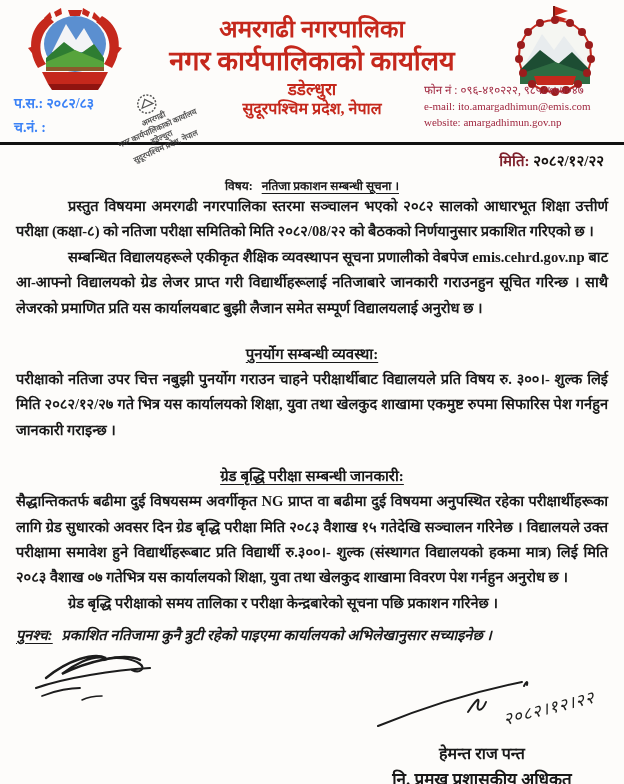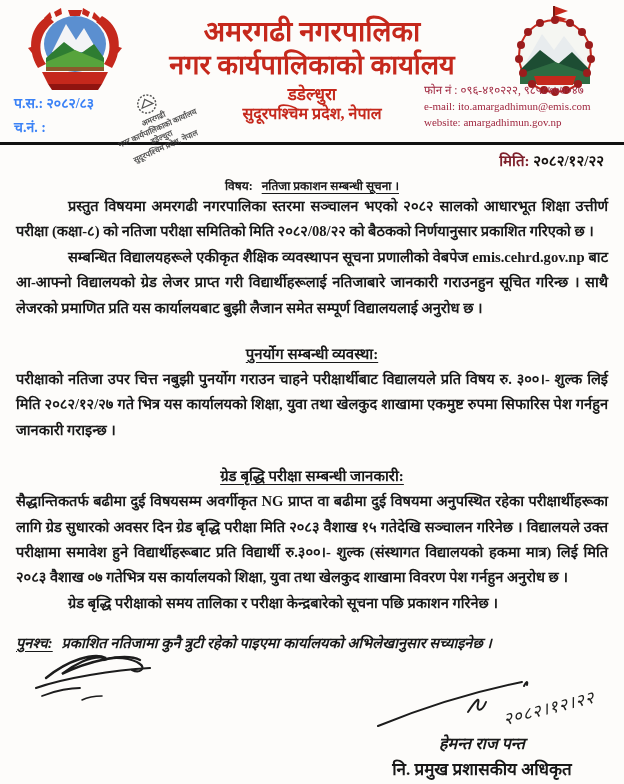--- a/index.html
+++ b/index.html
@@ -7,21 +7,21 @@
     position:relative; width:624px; height:784px; margin:0 auto;
     background:#fdfcfa; overflow:hidden;
     font-family:"Liberation Serif","DejaVu Serif",serif;
     color:#191919;
   }
   
   .header { position:absolute; left:0; top:0; width:624px; height:142px; }
   .logo-left  { position:absolute; left:24px;  top:6px;  width:102px; height:88px; }
   .logo-right { position:absolute; right:18px; top:4px;  width:102px; height:92px; }
   .head-center{ position:absolute; left:128px; right:128px; top:16px; text-align:center; line-height:1.12; }
-  .org-name   { color:#c5281c; font-size:28px; font-weight:bold; }
+  .org-name   { color:#c5281c; font-size:24px; font-weight:bold; }
   .office-name{ color:#c5281c; font-size:27px; font-weight:bold; margin-top:3px; }
   .district   { color:#c5281c; font-size:17px; font-weight:bold; margin-top:4px; }
   .province   { color:#c5281c; font-size:16px; font-weight:bold; margin-top:1px; }
   .left-meta  { position:absolute; left:14px; top:92px; color:#3b82f6; font-size:14px; font-weight:bold; line-height:1.7; }
   .right-meta { position:absolute; left:404px; top:82px; width:214px; color:#a02840; font-size:11px; line-height:1.45;margin-left:20px; }
   .right-meta .np { font-size:11.5px; }
   .divider { position:absolute; left:0; top:142px; width:624px; height:3px; background:#111; }
   
   .stamp {
     position:absolute; left:96px; top:90px; width:130px; height:92px;
@@ -40,32 +40,32 @@
     font-size:14.6px; font-weight:bold; line-height:1.74;
     text-align:justify; margin:0;
   }
   .indent { text-indent:52px; }
   .mt1 { margin-top:9px; }
   .section-head {
     font-size:15px; font-weight:bold; text-decoration:underline; text-underline-offset:3px;
     margin:22px 0 4px 0;
     text-align:center;
   }
-  .postscript { margin-top:16px; font-size:14.6px; font-weight:bold; font-style:italic; }
+  .postscript { margin-top:8px; font-size:14.6px; font-weight:bold; font-style:italic; }
   .ps-label { text-decoration:underline; text-underline-offset:3px; margin-right:5px; }
   
   .sig-left { position:absolute; left:28px; top:644px; width:150px; height:66px; }
   .sig-right-wrap { position:absolute; right:22px; top:678px; width:240px; text-align:center; }
   .sig-right-svg { display:block; margin:0 auto; }
   .hand-date {
     position:absolute; right:6px; top:18px; transform:rotate(-14deg);
     font-size:17px; font-style:italic; font-weight:normal; color:#20201e; letter-spacing:1px;
     font-family:"DejaVu Sans","Liberation Sans",sans-serif;
   }
-  .signer-name  { font-size:16px; font-weight:bold; margin-top:2px;font-style:italic; }
+  .signer-name  { font-size:16px; font-weight:bold; margin-top:12px; }
   .signer-title { font-size:17px; font-weight:bold; margin-top:3px; }
 </style>
 </head>
 <body>
 
 <div class="page">
 
   <div class="header">
 
     <svg class="logo-left" viewBox="0 0 102 88">

